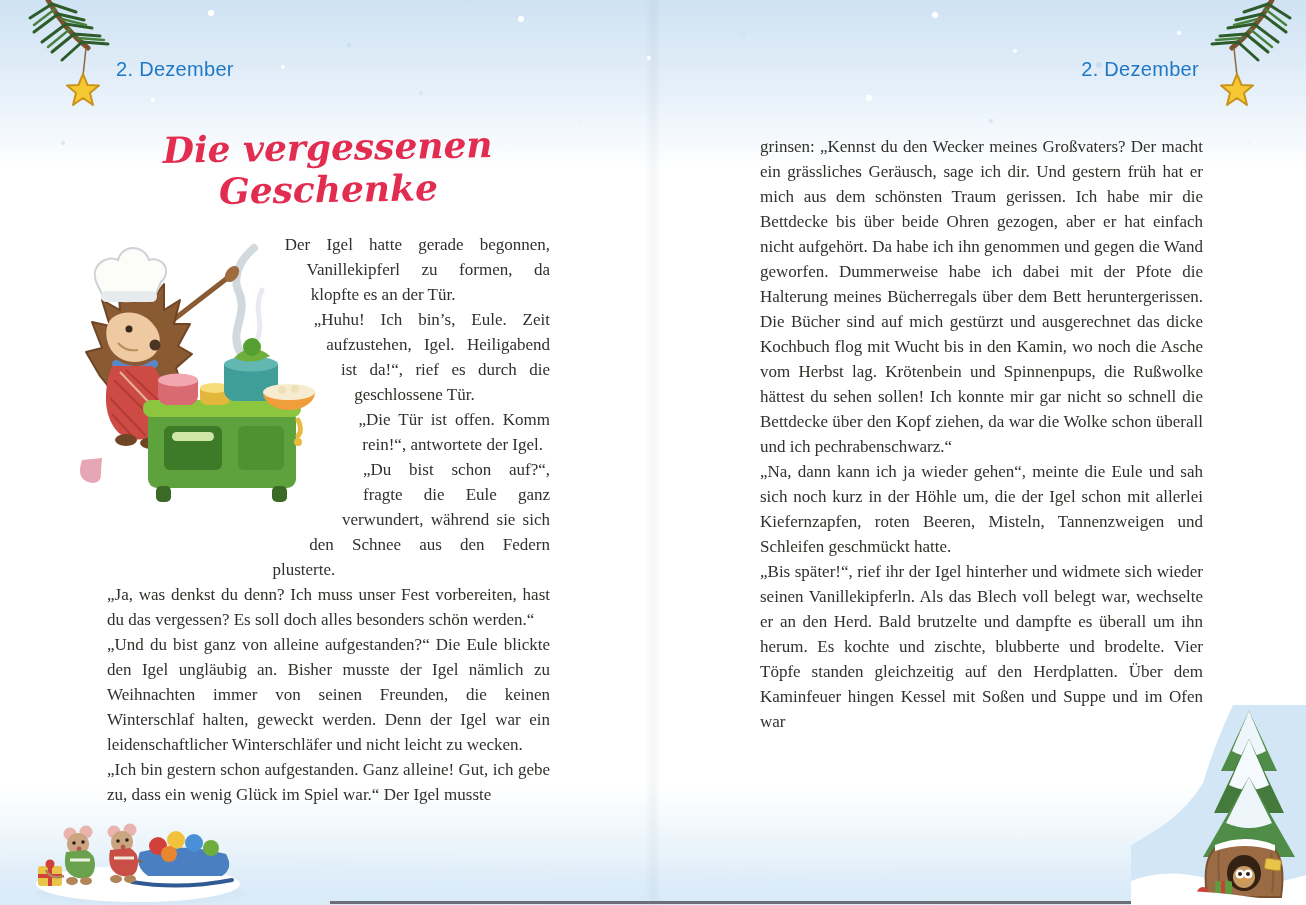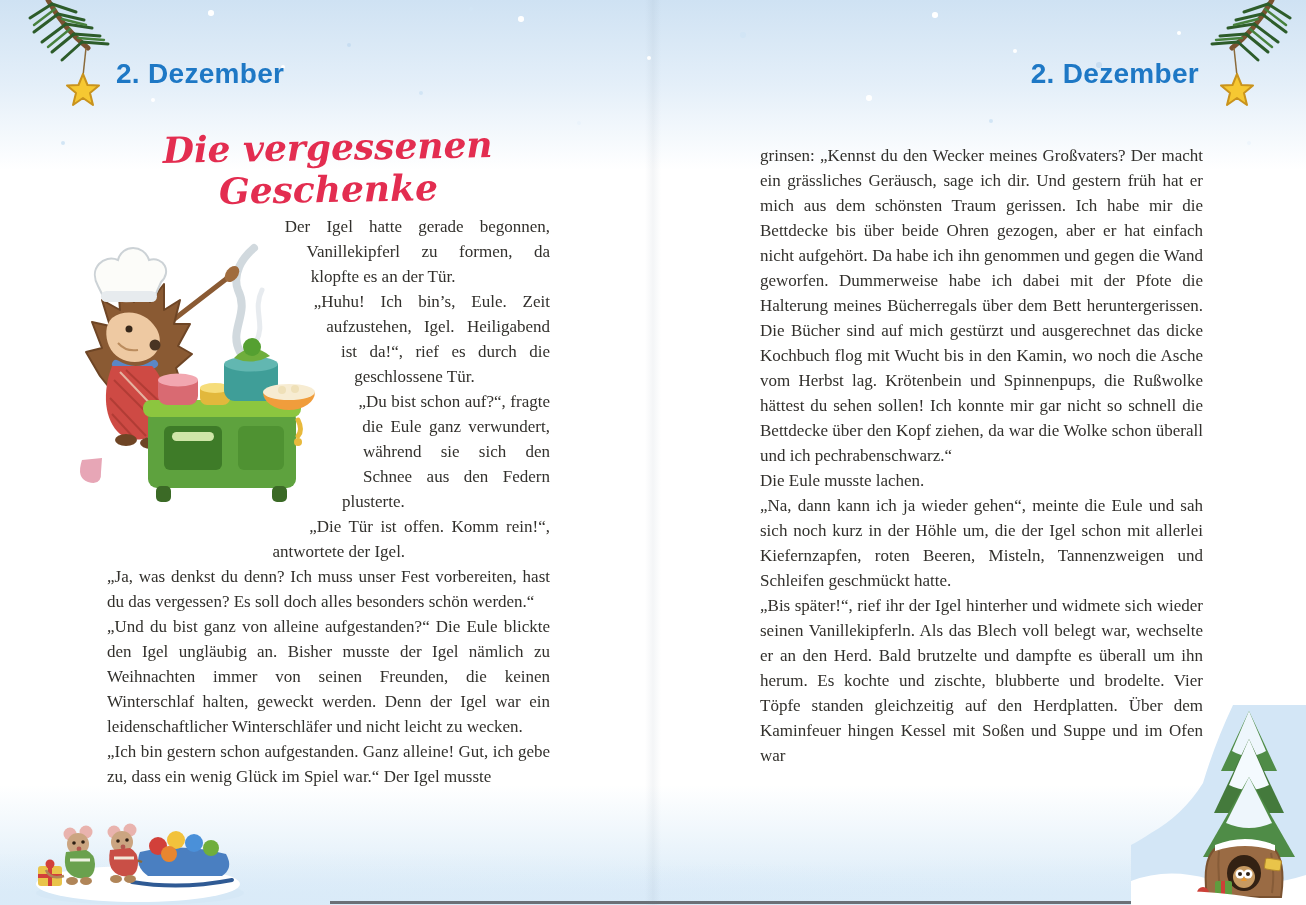--- a/index.html
+++ b/index.html
@@ -39,37 +39,37 @@
       1178px 32px 0 1px #ffffff, 282px 66px 0 1px #ffffff, 62px 142px 0 1px #d2e5f5,
       1248px 142px 0 1px #eef5fc, 470px 8px 0 1px #d2e5f5, 990px 120px 0 1px #d2e5f5;
   }
   
   .page { position: absolute; top: 0; width: 653px; height: 905px; }
   .page-left  { left: 0; }
   .page-right { left: 653px; }
   .page-header {
     position: absolute; top: 58px;
     font-family: "Liberation Sans", sans-serif;
-    font-size: 28px; font-weight: 700; color: #1e78c5; letter-spacing: .3px;
+    font-size: 20px; font-weight: 400; color: #1e78c5; letter-spacing: .3px;
   }
   .page-left  .page-header { left: 116px; }
   .page-right .page-header { right: 107px; }
   .story-title {
     position: absolute; left: 78px; top: 126px; width: 500px; margin: 0;
     text-align: center;
     font-family: "DejaVu Serif", serif; font-style: italic; font-weight: bold;
     font-size: 36px; color: #e32d50; transform: rotate(-1deg);
   }
   .body-text {
     position: absolute; left: 107px; width: 443px;
     font-size: 17px; line-height: 25px; color: #32302c;
     text-align: justify;
   }
-  .body-left  { top: 214px; font-family: Liberation Serif, serif; }
-  .body-right { top: 143px; }
+  .body-left  { top: 232px; font-family: Liberation Serif, serif; }
+  .body-right { top: 134px; }
   .body-text p { margin: 0; hyphens: auto; -webkit-hyphens: auto; }
   .wrap-spacer {
     float: left; width: 256px; height: 328px;
     shape-outside: polygon(0 0, 148px 0, 196px 55px, 200px 100px, 214px 128px,
       230px 155px, 243px 180px, 246px 205px, 250px 230px, 253px 252px,
       222px 278px, 188px 303px, 150px 328px, 0 328px);
     shape-margin: 6px;
   }
   .page-number {
     position: absolute; top: 792px; left: 0; width: 100%;
@@ -191,35 +191,34 @@
       <circle cx="240" cy="166" r="4" fill="#efe0b8"></circle>
         <circle cx="253" cy="165" r="4" fill="#efe0b8"></circle>
       <path d="M256,196 q5,10 0,16" stroke="#e8b93c" stroke-width="5" fill="none" stroke-linecap="round"></path>
       <circle cx="256" cy="218" r="4" fill="#e8b93c"></circle>
     </svg>
 
     <div class="body-text body-left" lang="de">
       <div class="wrap-spacer"></div>
     <p>Der Igel hatte gerade begonnen, Vanillekipferl zu formen, da klopfte es an der Tür.</p>
         <p>„Huhu! Ich bin’s, Eule. Zeit aufzustehen, Igel. Heiligabend ist da!“, rief es durch die geschlossene Tür.</p>
+        <p>„Die Tür ist offen. Komm rein!“, antwortete der Igel.</p>
         <p>„Du bist schon auf?“, fragte die Eule ganz verwundert, während sie sich den Schnee aus den Federn plusterte.</p>
-        <p>„Die Tür ist offen. Komm rein!“, antwortete der Igel.</p>
         <p>„Ja, was denkst du denn? Ich muss unser Fest vorbereiten, hast du das vergessen? Es soll doch alles besonders schön werden.“</p>
         <p>„Und du bist ganz von alleine aufgestanden?“ Die Eule blickte den Igel ungläubig an. Bisher musste der Igel nämlich zu Weihnachten immer von seinen Freunden, die keinen Winterschlaf halten, geweckt werden. Denn der Igel war ein leidenschaftlicher Winterschläfer und nicht leicht zu wecken.</p>
         <p>„Ich bin gestern schon aufgestanden. Ganz alleine! Gut, ich gebe zu, dass ein wenig Glück im Spiel war.“ Der Igel musste</p>
       </div>
 
   </section>
 
   <section class="page page-right">
     <div class="page-header">2. Dezember</div>
 
     <div class="body-text body-right" lang="de">
         <p>grinsen: „Kennst du den Wecker meines Großvaters? Der macht ein grässliches Geräusch, sage ich dir. Und gestern früh hat er mich aus dem schönsten Traum gerissen. Ich habe mir die Bettdecke bis über beide Ohren gezogen, aber er hat einfach nicht aufgehört. Da habe ich ihn genommen und gegen die Wand geworfen. Dummerweise habe ich dabei mit der Pfote die Halterung meines Bücherregals über dem Bett heruntergerissen. Die Bücher sind auf mich gestürzt und ausgerechnet das dicke Kochbuch flog mit Wucht bis in den Kamin, wo noch die Asche vom Herbst lag. Krötenbein und Spinnenpups, die Rußwolke hättest du sehen sollen! Ich konnte mir gar nicht so schnell die Bettdecke über den Kopf ziehen, da war die Wolke schon überall und ich pechrabenschwarz.“</p>
-        <p>Die Eule musste lachen.</p>
         <p>„Na, dann kann ich ja wieder gehen“, meinte die Eule und sah sich noch kurz in der Höhle um, die der Igel schon mit allerlei Kiefernzapfen, roten Beeren, Misteln, Tannenzweigen und Schleifen geschmückt hatte.</p>
         <p>„Bis später!“, rief ihr der Igel hinterher und widmete sich wieder seinen Vanillekipferln. Als das Blech voll belegt war, wechselte er an den Herd. Bald brutzelte und dampfte es überall um ihn herum. Es kochte und zischte, blubberte und brodelte. Vier Töpfe standen gleichzeitig auf den Herdplatten. Über dem Kaminfeuer hingen Kessel mit Soßen und Suppe und im Ofen war</p>
       </div>
 
   </section>
 
   <svg class="mice-art" viewBox="0 0 215 125">
     <ellipse cx="110" cy="113" rx="104" ry="12" fill="#d6e8f6"></ellipse>
     <ellipse cx="108" cy="104" rx="102" ry="18" fill="#ffffff"></ellipse>
     <rect x="8" y="86" width="24" height="20" rx="3" fill="#e9c44a"></rect>

